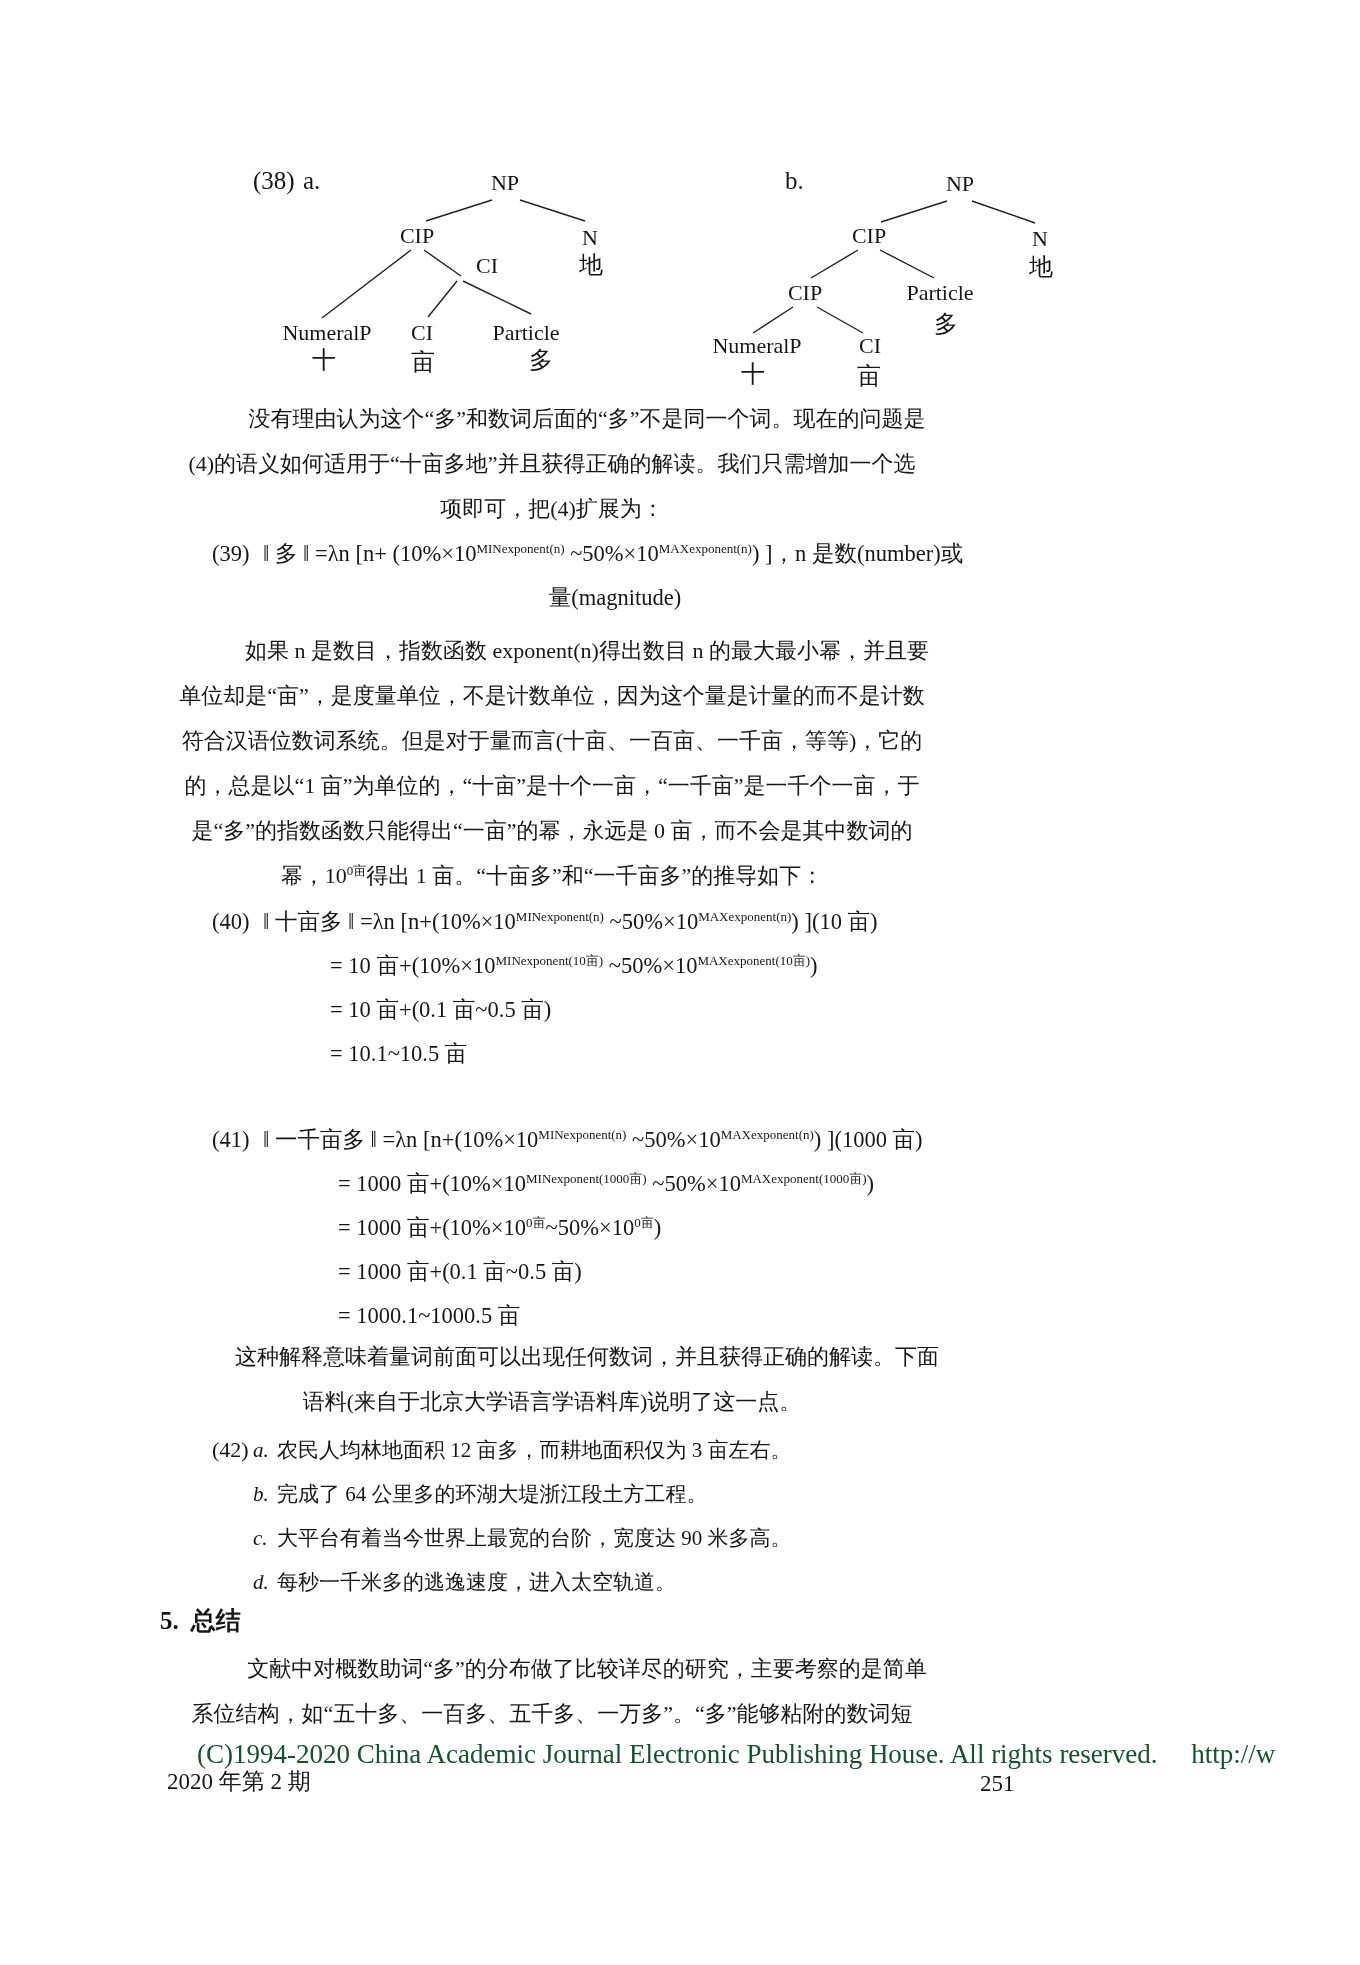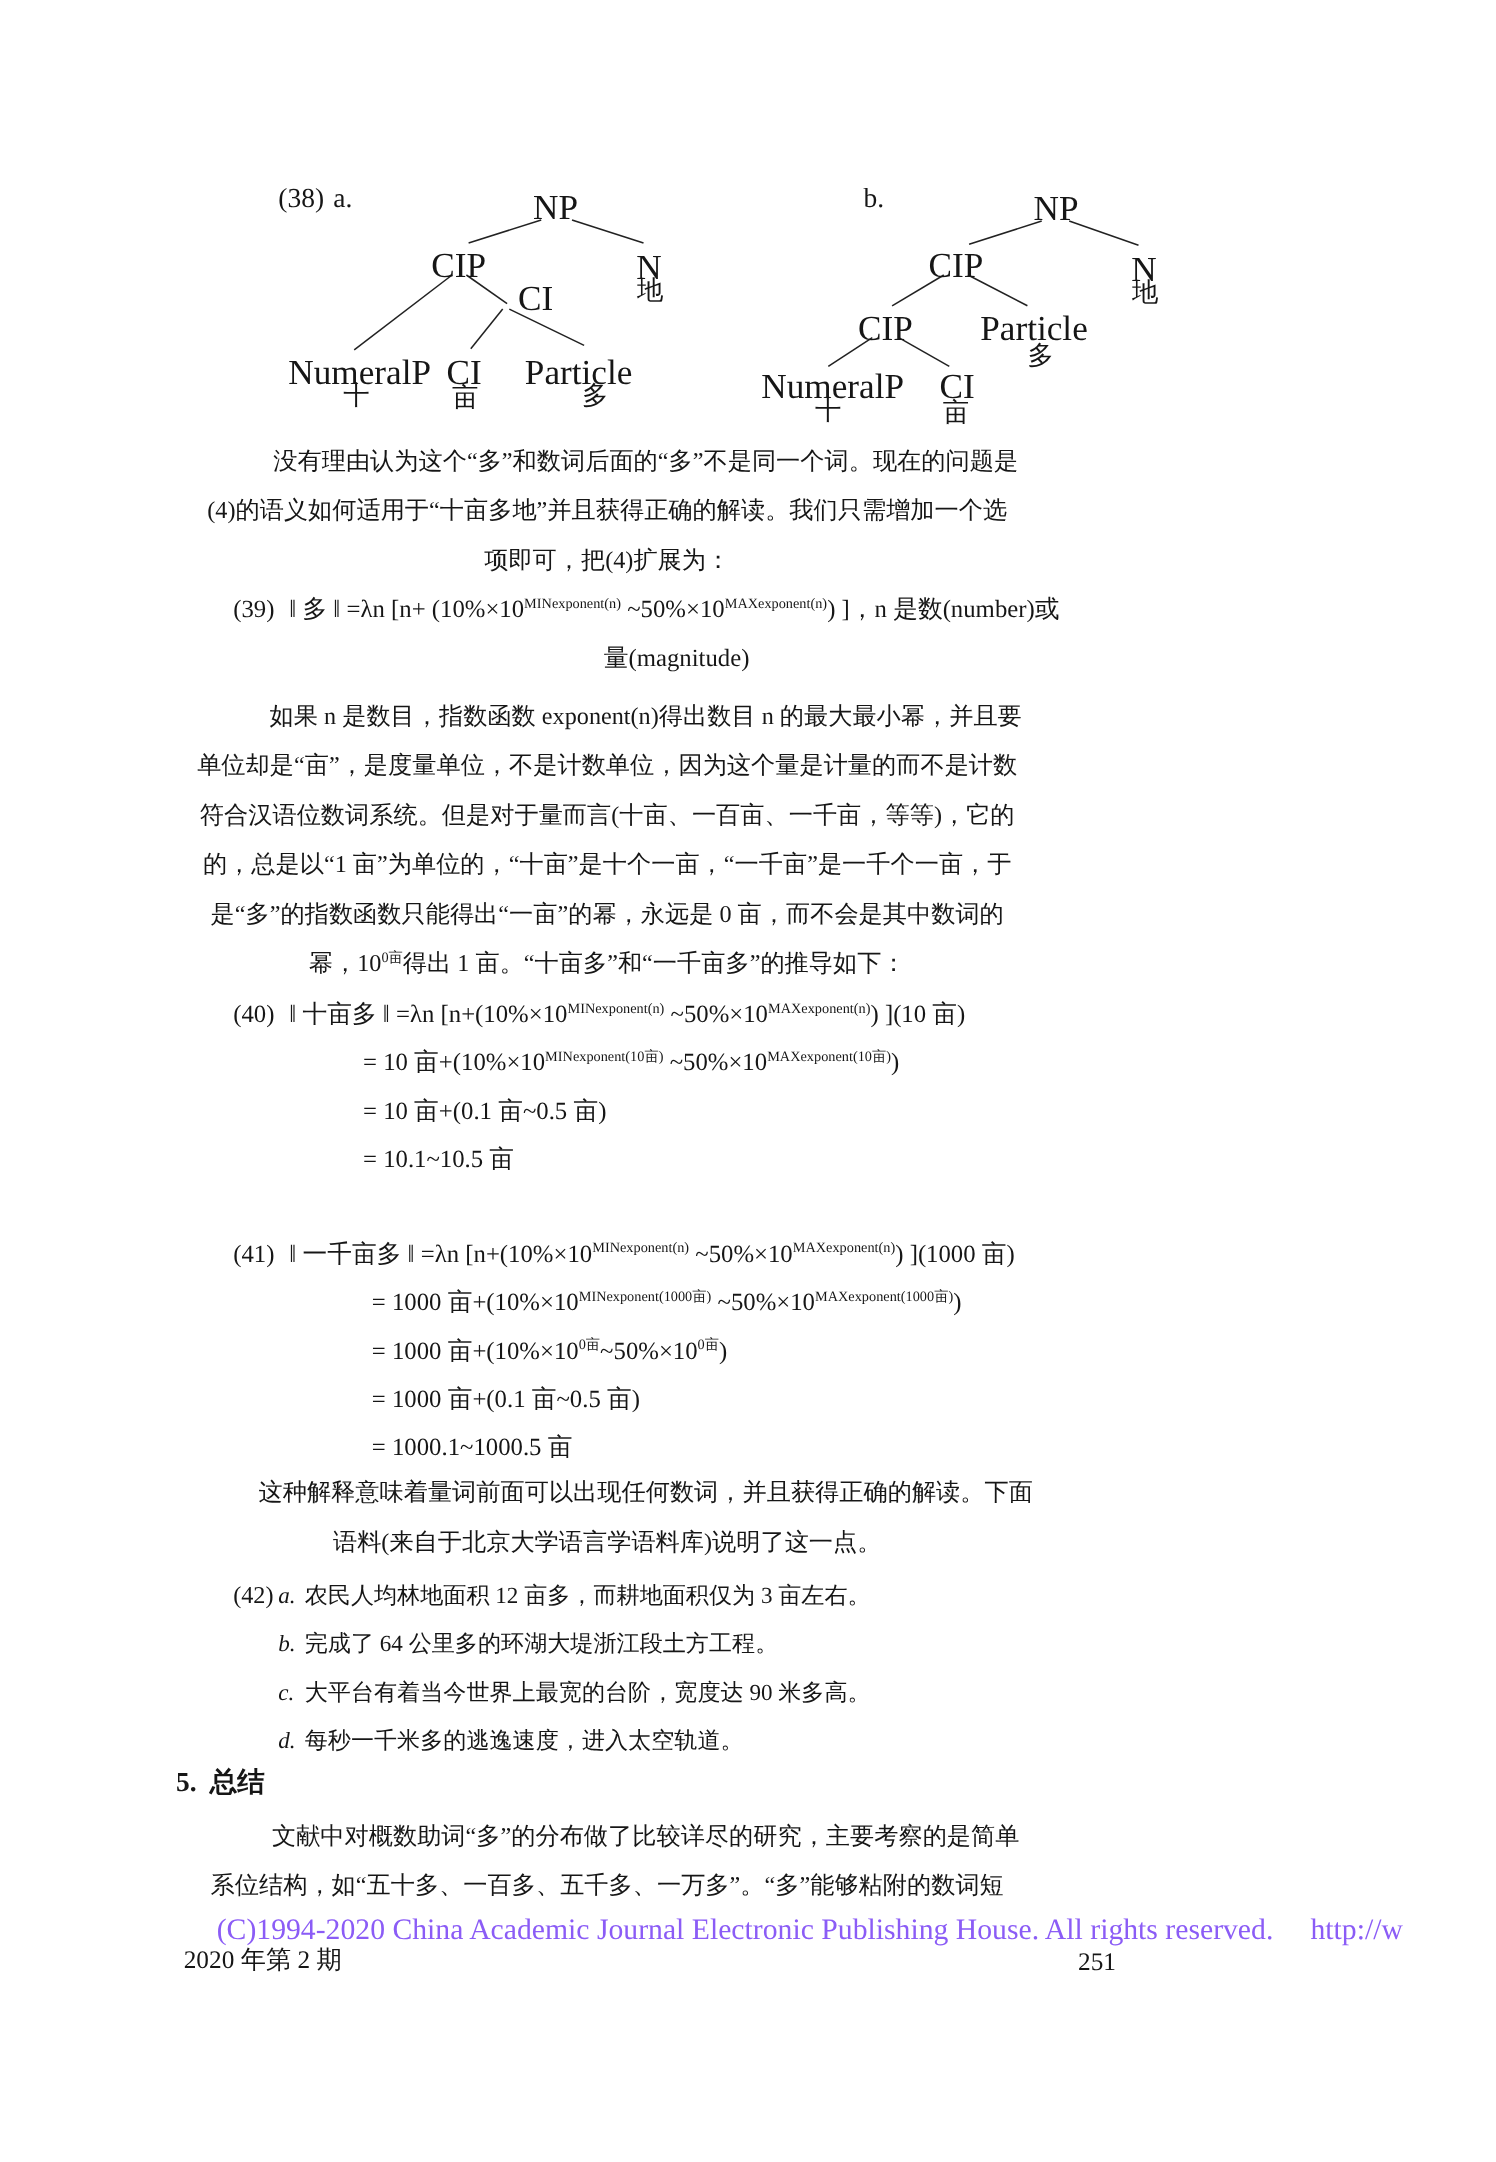--- a/index.html
+++ b/index.html
@@ -9,21 +9,21 @@
     margin:0 auto;
     background:#ffffff;
     overflow:hidden;
     font-family:Liberation Serif, serif;
     color:#161616;
   }
   
   .fig-label { position:absolute; font-size:25px; line-height:1; white-space:nowrap; }
   .tnode {
     position:absolute; transform:translateX(-50%);
-    font-size:32px; line-height:1; white-space:nowrap;
+    font-size:22px; line-height:1; white-space:nowrap;
   }
   .tnode.cjk { font-size:24px; }
   svg.edges { position:absolute; left:0; top:0; }
   
   .block { position:absolute; left:147px; width:810px; }
   .line { height:45px; line-height:45px; font-size:22px; white-space:nowrap;text-align:center; }
   .indent { text-indent:70px; }
   
   .formula { position:absolute; left:212px; }
   .fline { height:44px; line-height:44px; font-size:22.5px; white-space:nowrap; }
@@ -37,21 +37,21 @@
   .exline { height:44px; line-height:44px; font-size:21px; white-space:nowrap; }
   .ex-num { display:inline-block; width:41px; font-size:22px; }
   .ex-letter { display:inline-block; width:24px; font-style:italic; font-size:21px; }
   .ex-cont { padding-left:41px; }
   
   .heading { position:absolute; left:160px; top:1606px; font-size:25px; font-weight:bold; line-height:1.2; white-space:nowrap; }
   .heading .h-num { margin-right:12px; }
   
   .copyright {
     position:absolute; left:197px; top:1740px;
-    font-size:27px; line-height:1.1; color:#8b5cf6; white-space:pre;
+    font-size:27px; line-height:1.1; color:#14532d; white-space:pre;
   }
   .footer-journal { position:absolute; left:167px; top:1768px; font-size:23px; line-height:1.2; white-space:nowrap; }
   .footer-page { position:absolute; left:980px; top:1770px; font-size:23px; line-height:1.2; }
 </style>
 </head>
 <body>
 
 <div class="page">
 
   <div>

